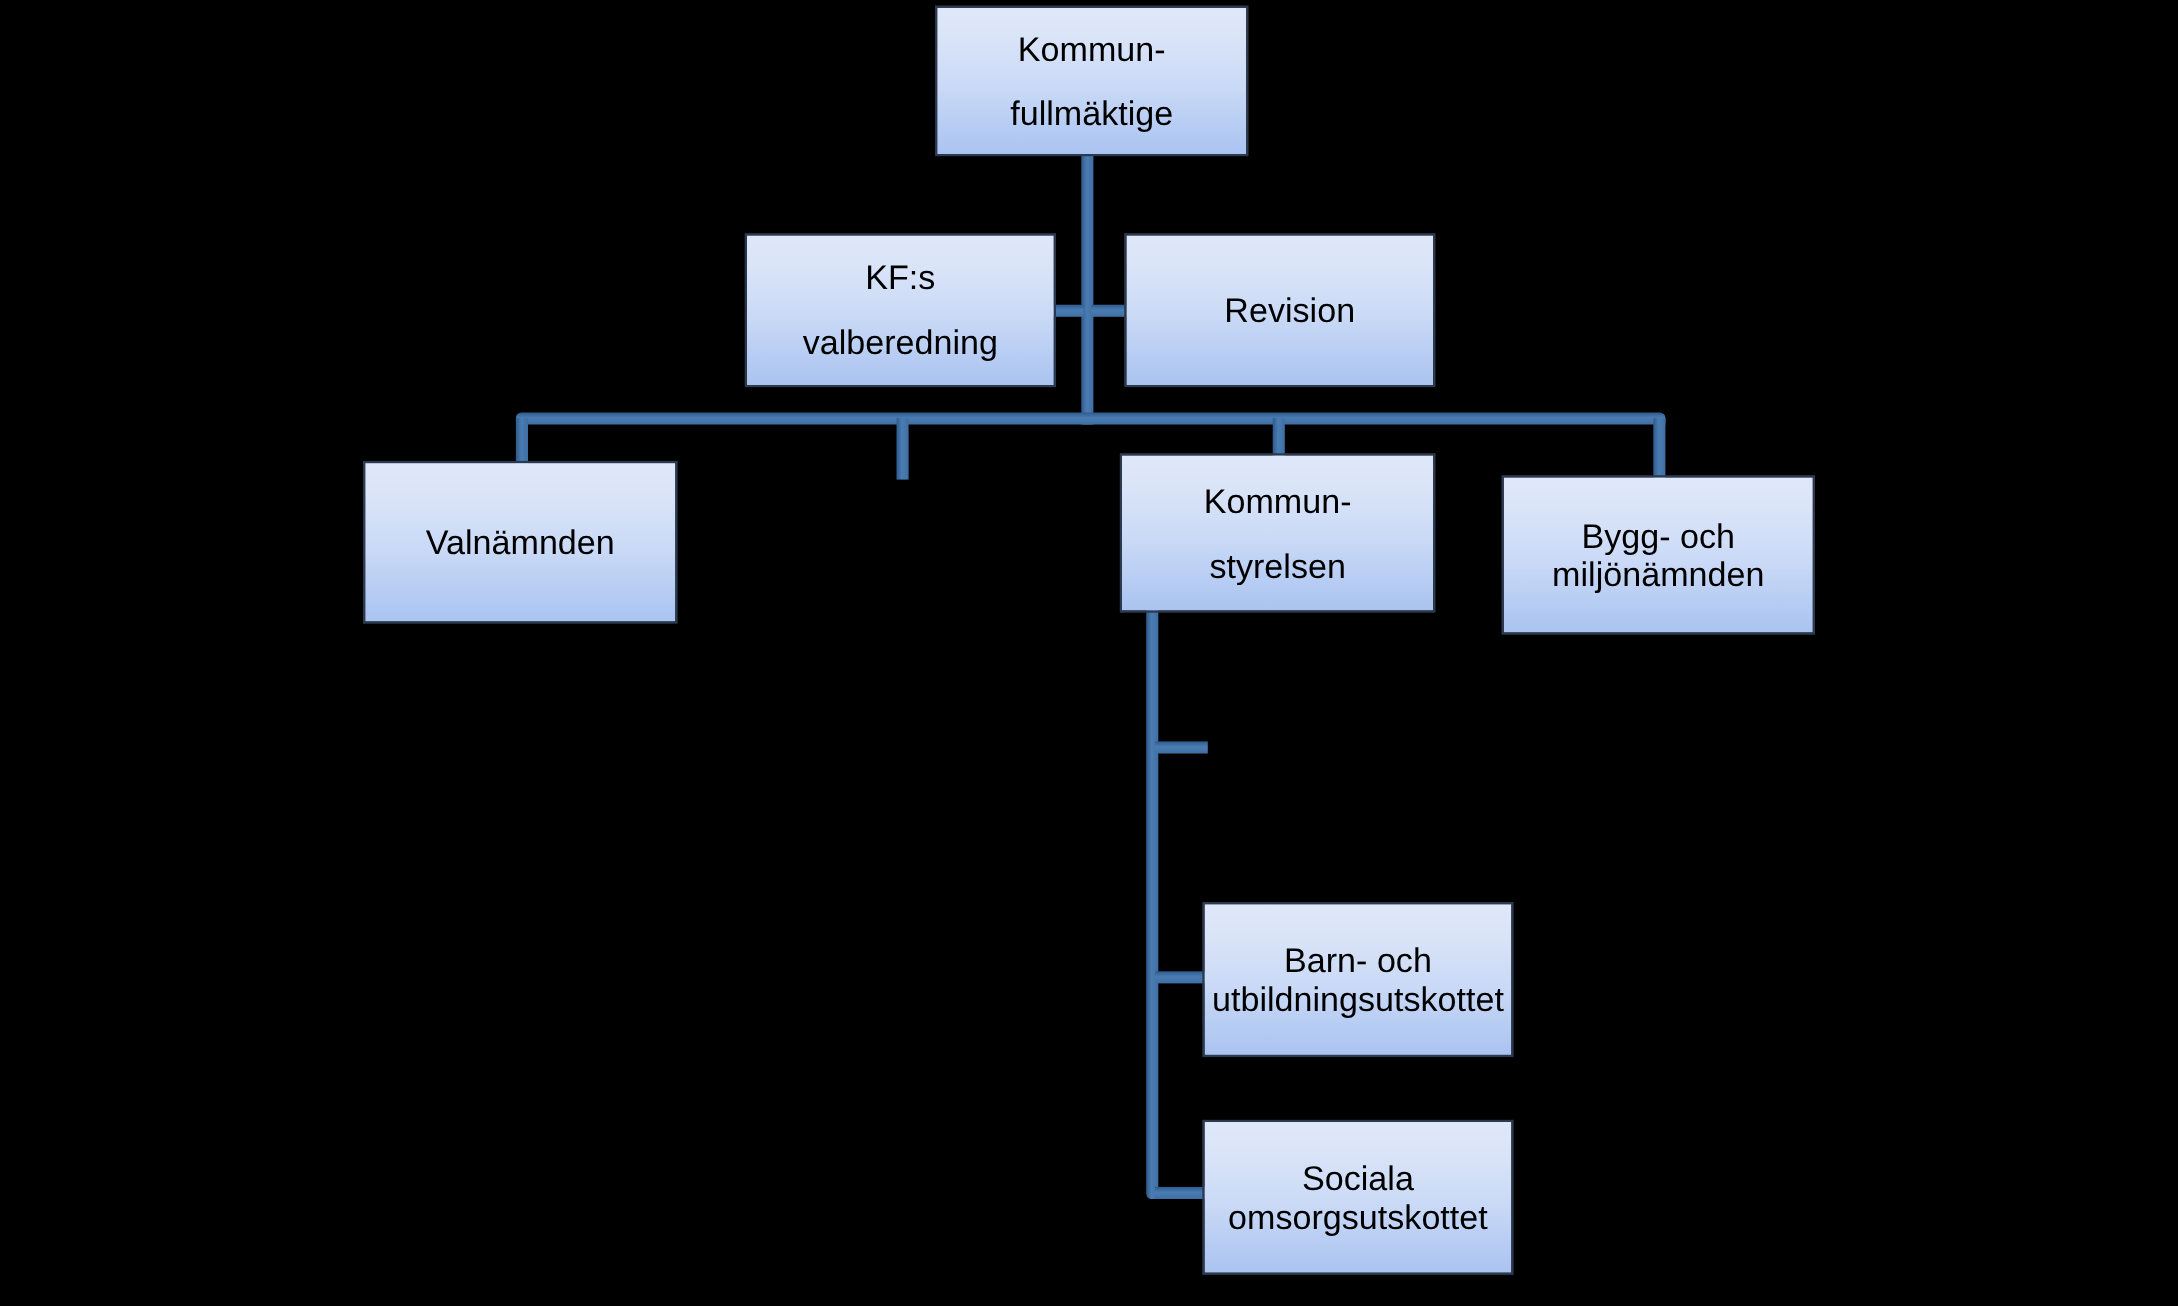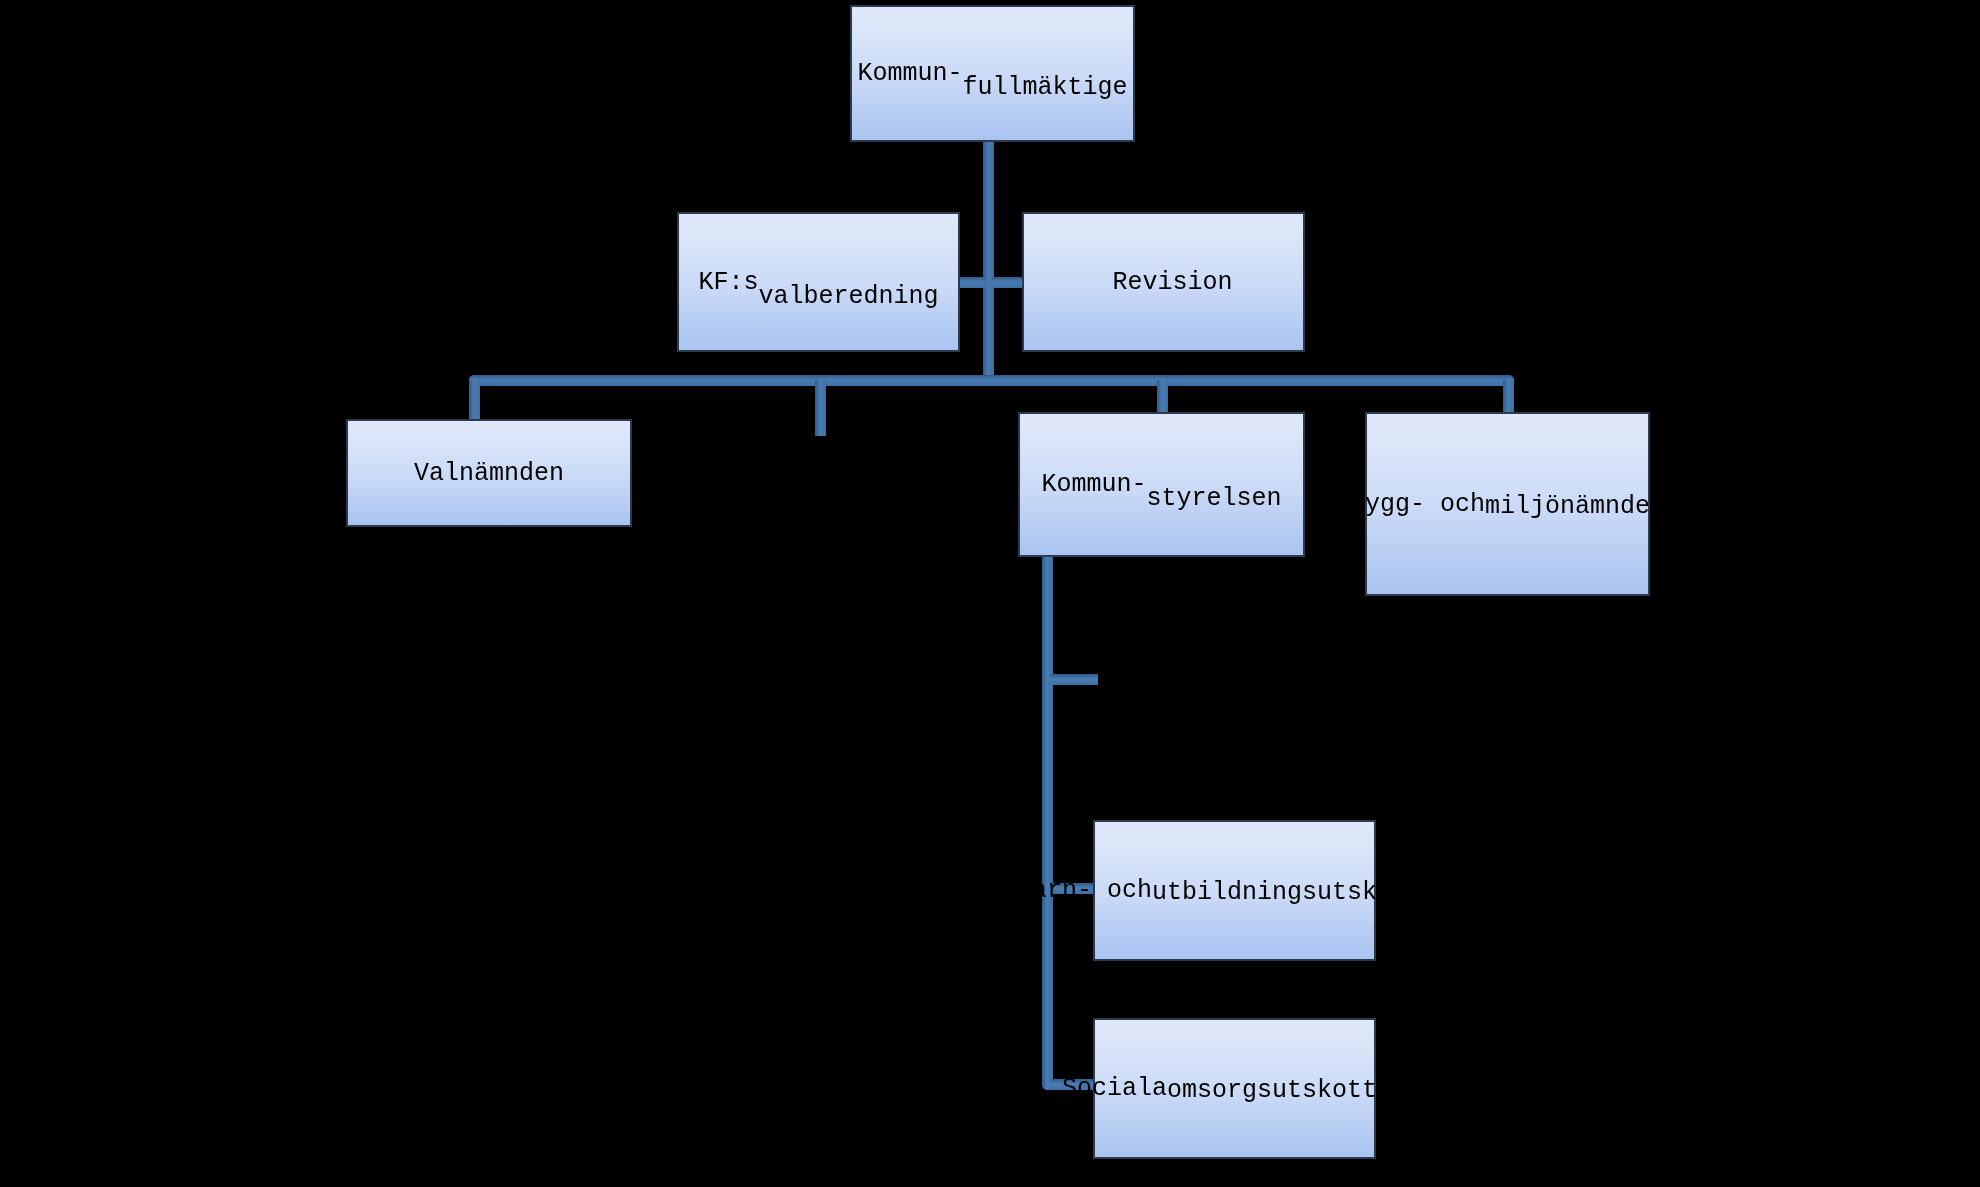--- a/index.html
+++ b/index.html
@@ -20,29 +20,28 @@
     overflow: hidden;
   }
 
   
   .node {
     position: absolute;
     box-sizing: border-box;
     background: linear-gradient(to bottom, #dfe8fa 0%, #dbe5f8 18%, #c9d9f6 55%, #b2c9f2 88%, #aac3f0 100%);
     border: 2px solid #2b3a4f;
     display: flex;
-    flex-direction: row;
+    flex-direction: column;
     align-items: center;
     justify-content: center;
     text-align: center;
     color: #000000;
-    font-size: 25px;
+    font-size: 31px;
     line-height: 1.0;
     z-index: 3;
-    font-family: Liberation Mono, monospace;
   }
   .node .ln {
     display: block;
     white-space: nowrap;
   }
   
   .node.two .ln + .ln {
     margin-top: 28px;
   }
   
@@ -100,31 +99,31 @@
 
   <div class="node two" style="left:677px; top:212px; width:283px; height:140px;">
     <span class="ln">KF:s</span>
     <span class="ln">valberedning</span>
   </div>
 
   <div class="node" style="left:1022px; top:212px; width:283px; height:140px;padding-left:18px;">
     <span class="ln">Revision</span>
   </div>
 
-  <div class="node" style="left:346px; top:419px; width:286px; height:108px;text-align:right;">
+  <div class="node" style="left:330px; top:419px; width:286px; height:148px;text-align:right;">
     <span class="ln">Valnämnden</span>
   </div>
 
 
   <div class="node two" style="left:1018px; top:412px; width:287px; height:145px;">
     <span class="ln">Kommun-</span>
     <span class="ln">styrelsen</span>
   </div>
 
-  <div class="node two tight" style="left:1365px; top:412px; width:285px; height:184px;">
+  <div class="node two tight" style="left:1365px; top:432px; width:285px; height:145px;">
     <span class="ln">Bygg- och</span>
     <span class="ln">miljönämnden</span>
   </div>
 
 
   <div class="node two tight overflow" style="left:1093px; top:820px; width:283px; height:141px;">
     <span class="ln">Barn- och</span>
     <span class="ln">utbildningsutskottet</span>
   </div>
 

